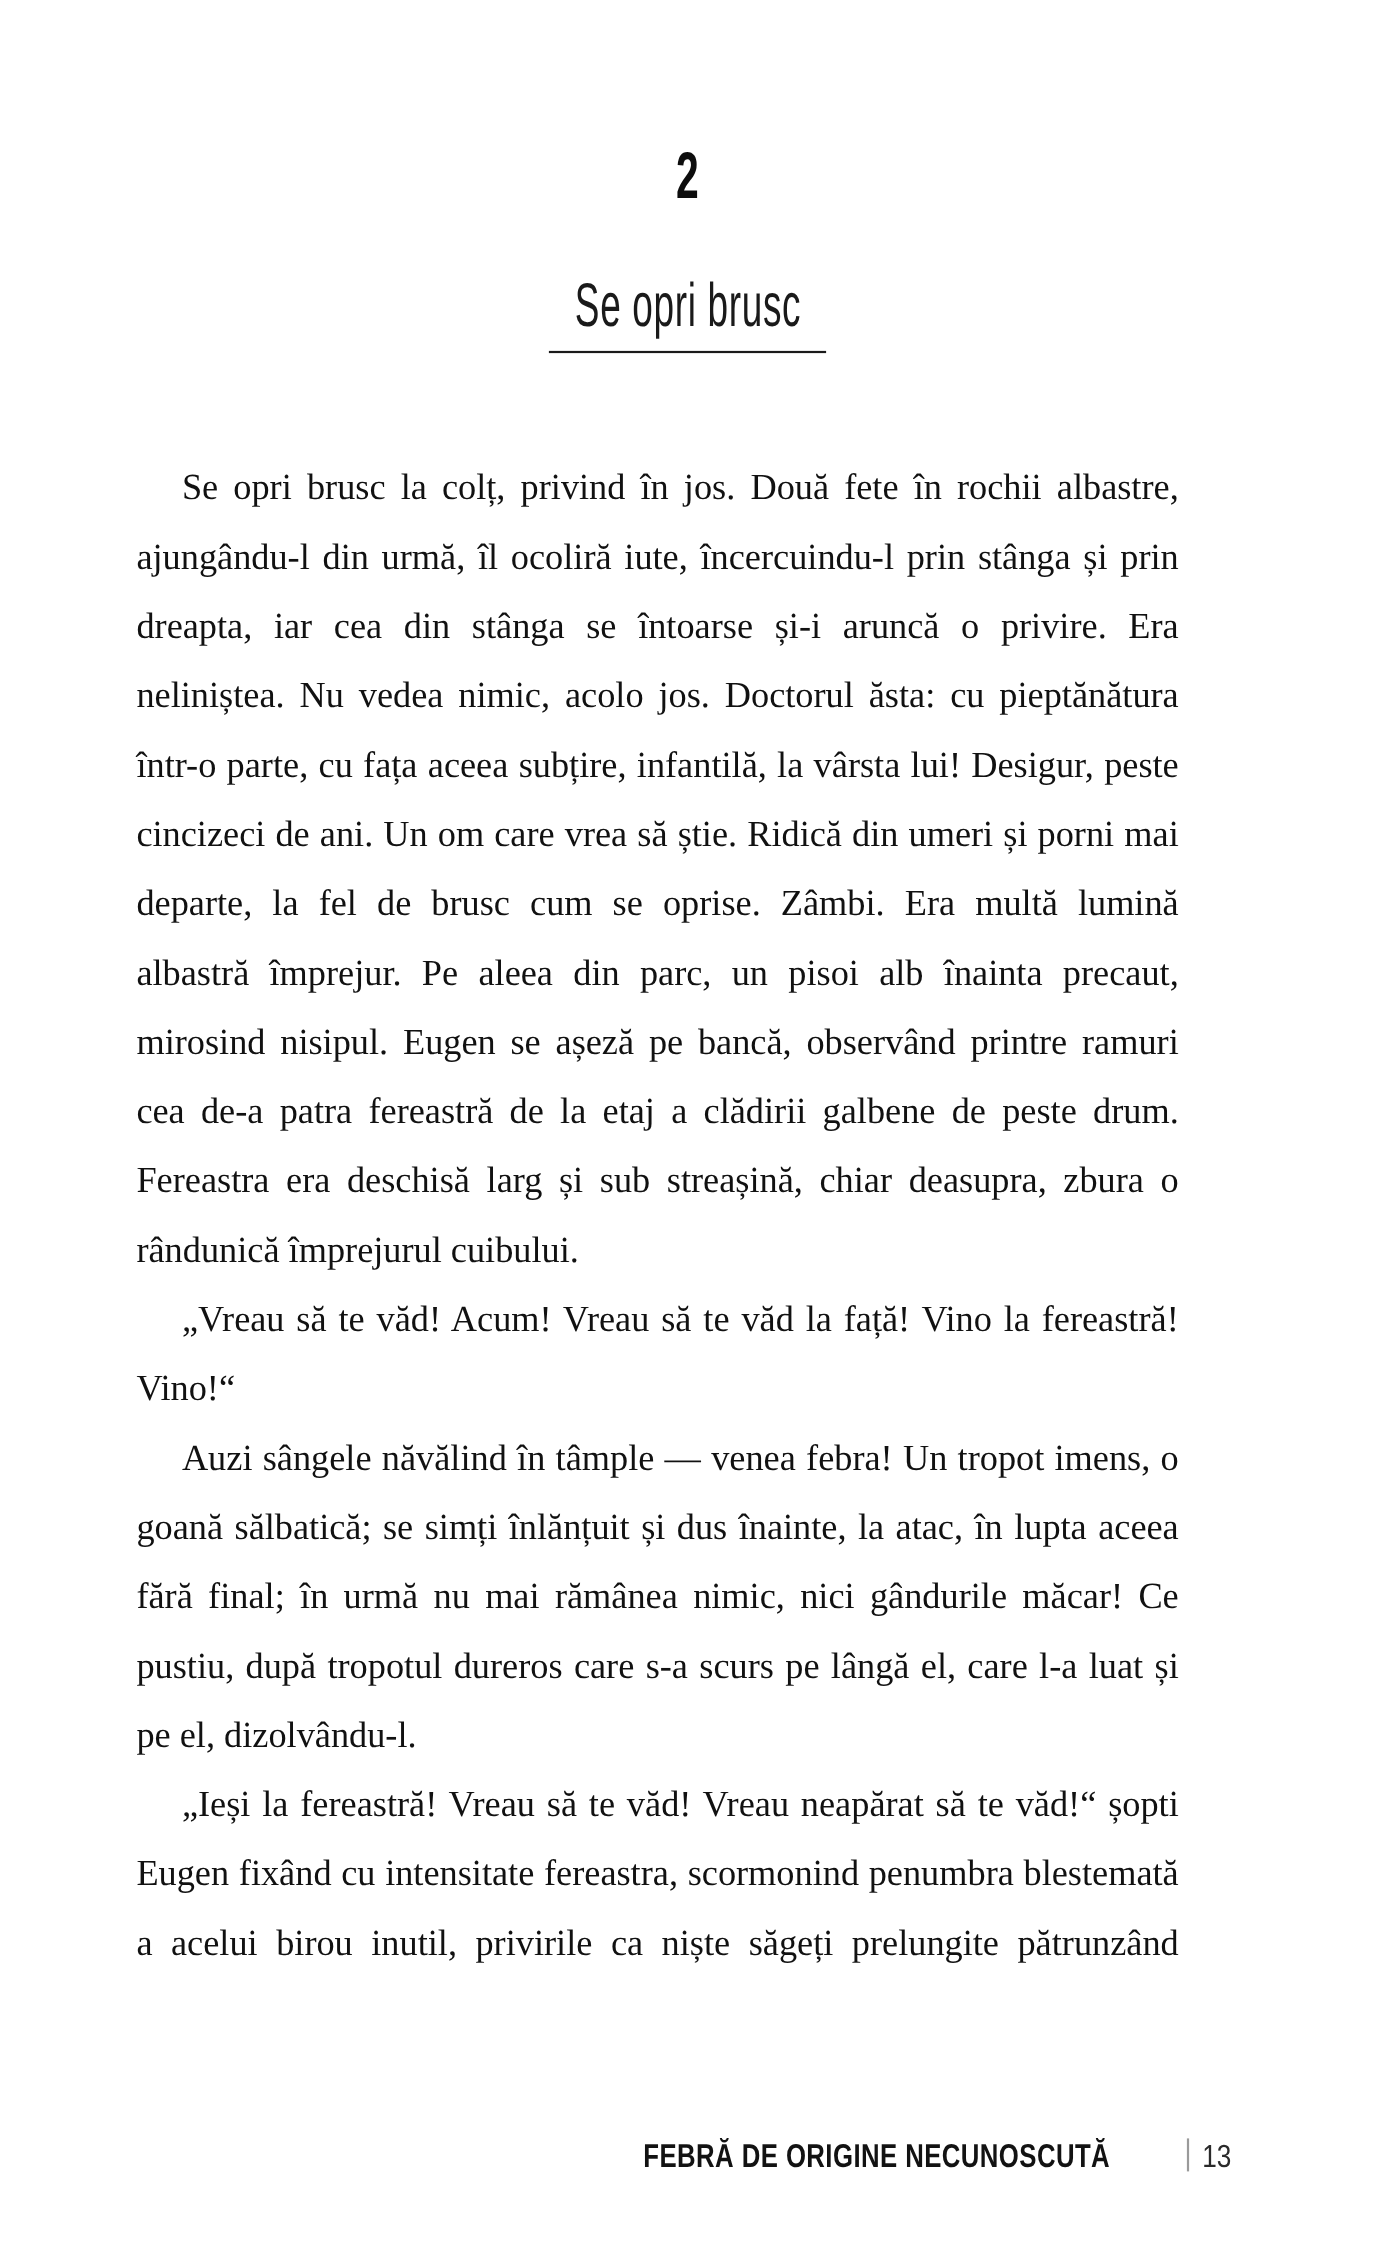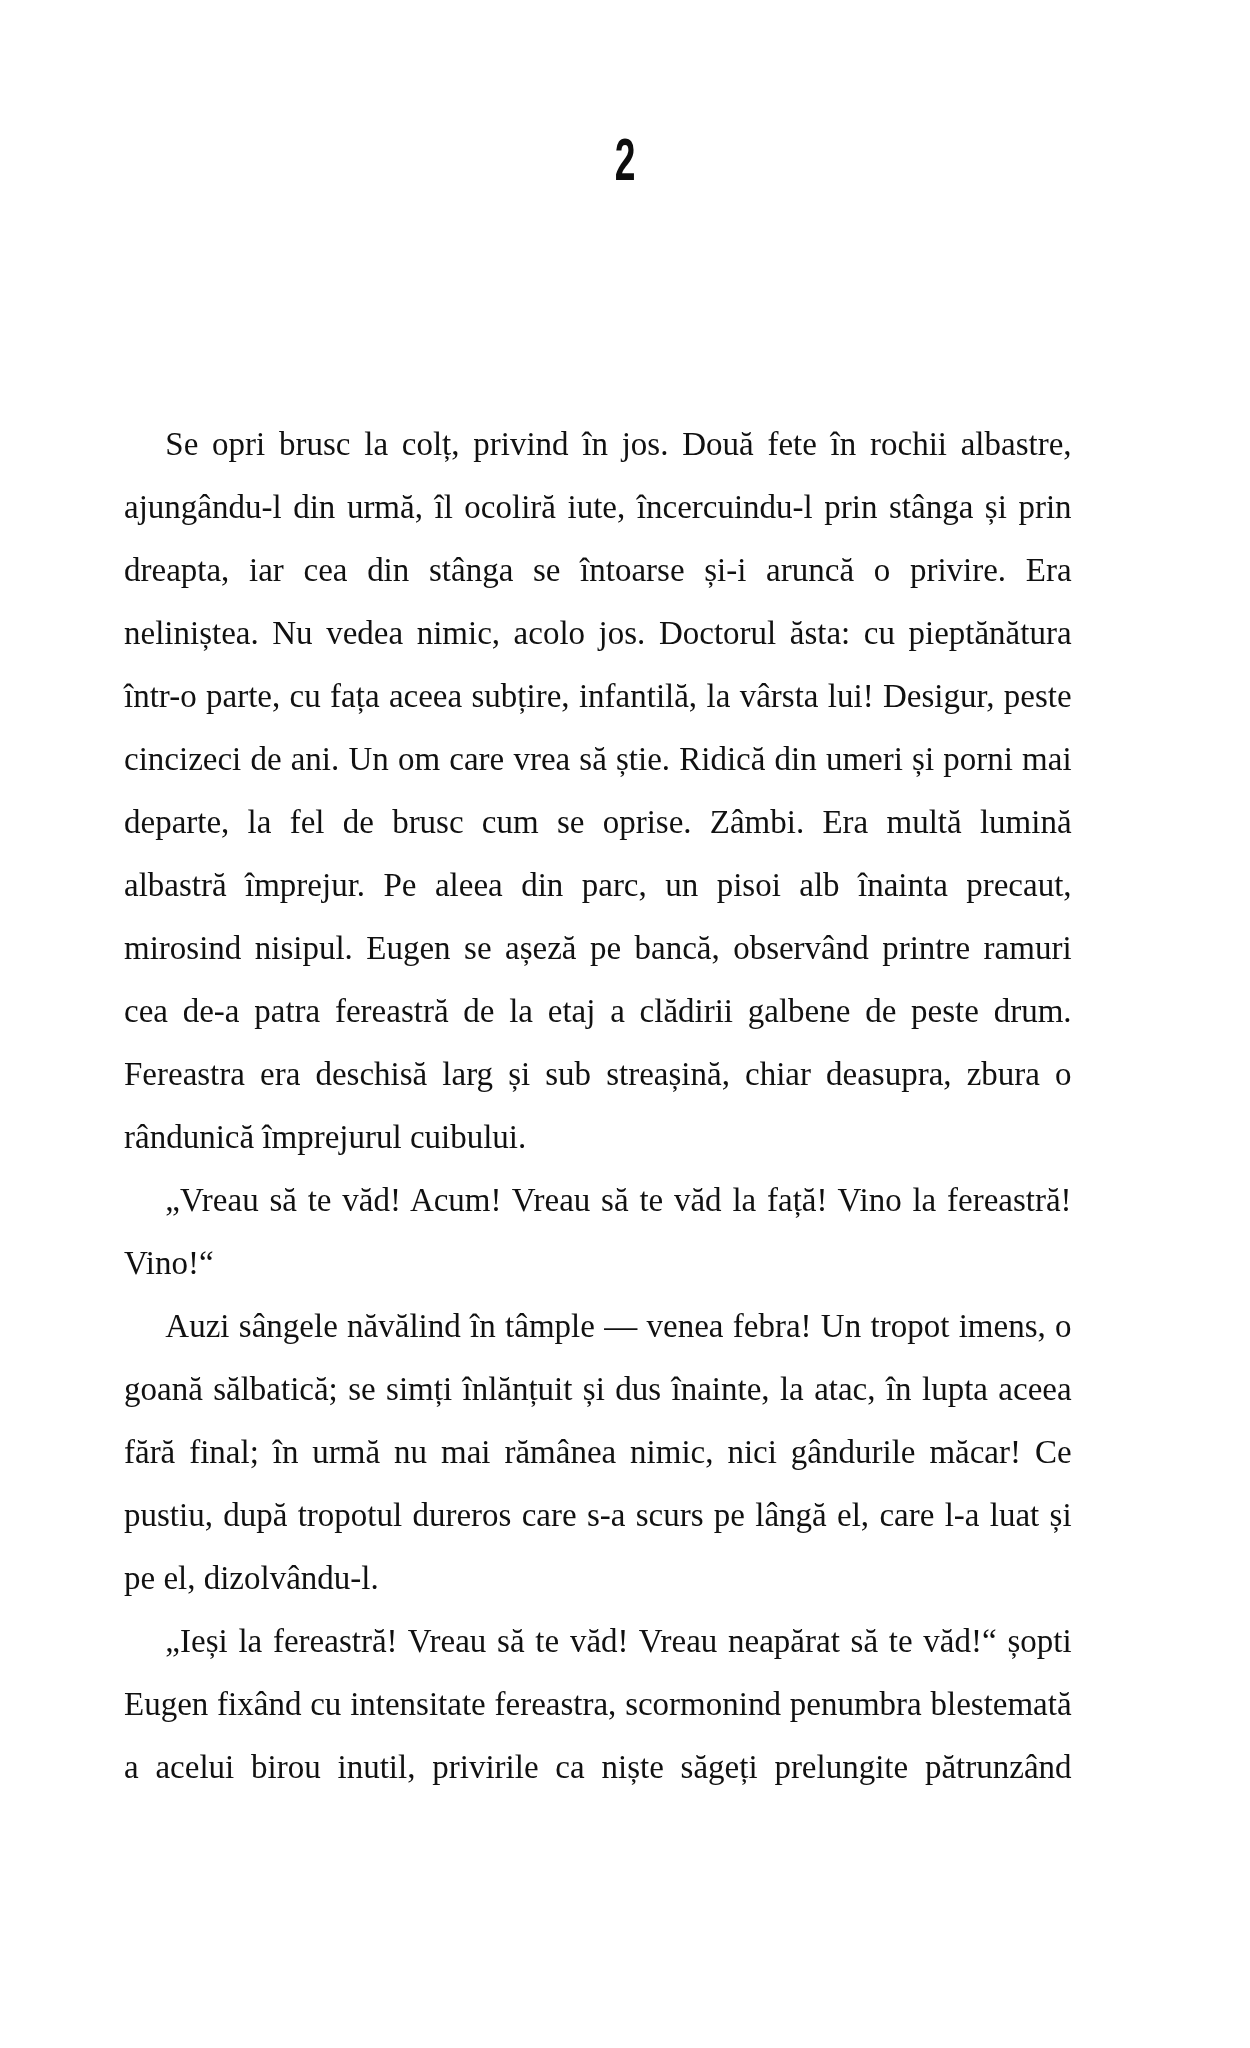--- a/index.html
+++ b/index.html
@@ -150,23 +150,32 @@
   }
 </style>
 </head>
 <body>
 
 <div class="page">
 
   <div class="chapter-head">
     <div class="chapter-number">2</div>
 
+    <div class="chapter-title-wrap">
+      <div class="chapter-title">Se opri brusc</div>
+      <div class="title-rule"></div>
+    </div>
   </div>
 
   <div class="body-col">
     <p class="para indent">Se opri brusc la colț, privind în jos. Două fete în rochii albastre, ajungându-l din urmă, îl ocoliră iute, încercuindu-l prin stânga și prin dreapta, iar cea din stânga se întoarse și-i aruncă o privire. Era neliniștea. Nu vedea nimic, acolo jos. Doctorul ăsta: cu pieptănătura într-o parte, cu fața aceea subțire, infantilă, la vârsta lui! Desigur, peste cincizeci de ani. Un om care vrea să știe. Ridică din umeri și porni mai departe, la fel de brusc cum se oprise. Zâmbi. Era multă lumină albastră împrejur. Pe aleea din parc, un pisoi alb înainta precaut, mirosind nisipul. Eugen se așeză pe bancă, observând printre ramuri cea de-a patra fereastră de la etaj a clădirii galbene de peste drum. Fereastra era deschisă larg și sub streașină, chiar deasupra, zbura o rândunică împrejurul cuibului.</p>
     <p class="para indent">„Vreau să te văd! Acum! Vreau să te văd la față! Vino la fereastră! Vino!“</p>
     <p class="para indent">Auzi sângele năvălind în tâmple — venea febra! Un tropot imens, o goană sălbatică; se simți înlănțuit și dus înainte, la atac, în lupta aceea fără final; în urmă nu mai rămânea nimic, nici gândurile măcar! Ce pustiu, după tropotul dureros care s-a scurs pe lângă el, care l-a luat și pe el, dizolvându-l.</p>
     <p class="para indent last-full">„Ieși la fereastră! Vreau să te văd! Vreau neapărat să te văd!“ șopti Eugen fixând cu intensitate fereastra, scormonind penumbra blestemată a acelui birou inutil, privirile ca niște săgeți prelungite pătrunzând</p>
   </div>
 
+  <div class="running-foot">
+    <span class="foot-title">FEBRĂ DE ORIGINE NECUNOSCUTĂ</span>
+    <span class="foot-sep"></span>
+    <span class="foot-page">13</span>
+  </div>
 
 </div>
 
 </body></html>

